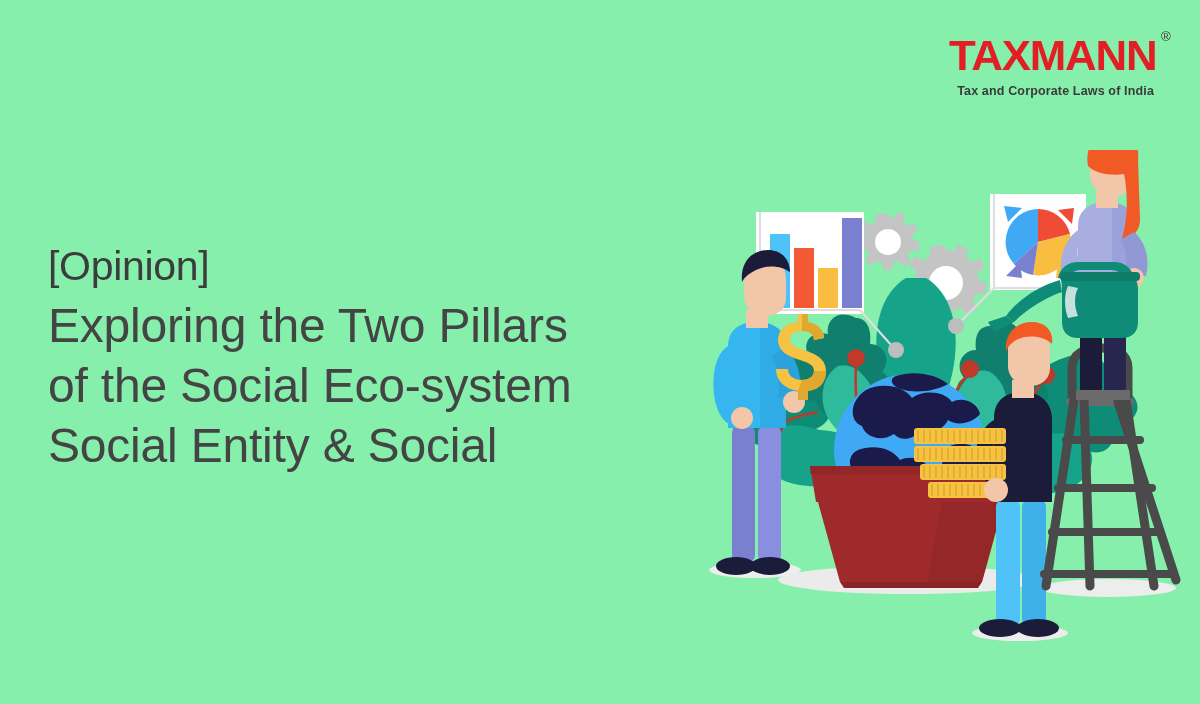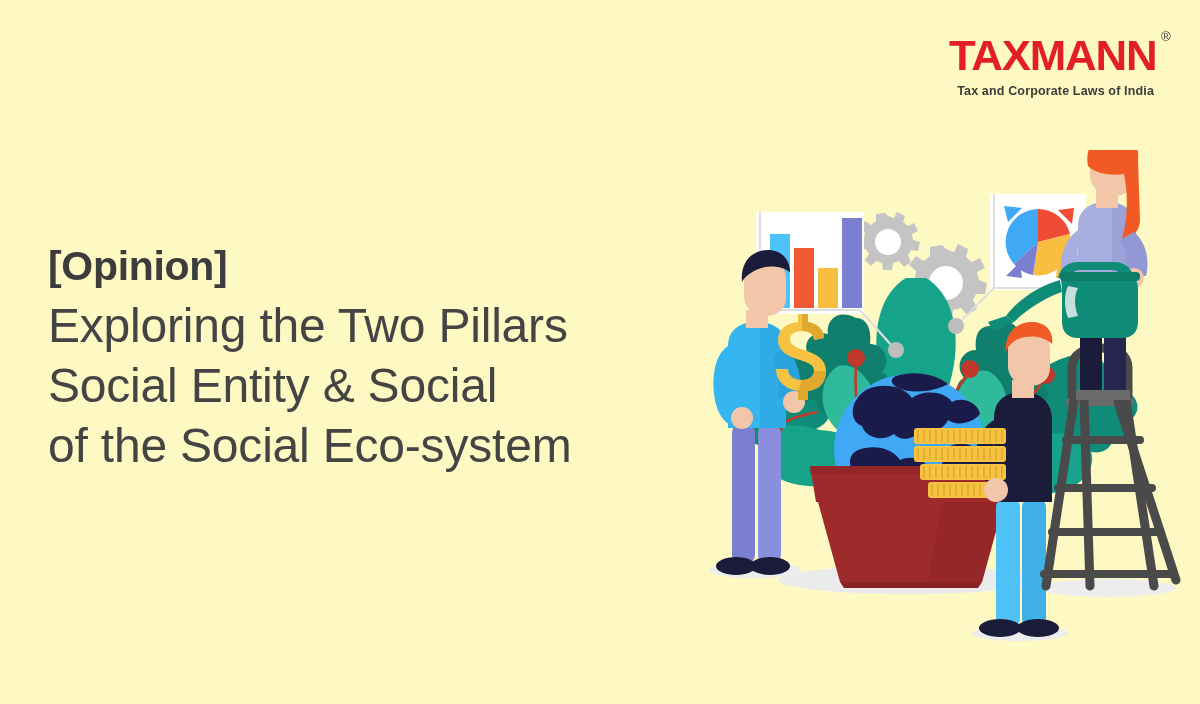--- a/index.html
+++ b/index.html
@@ -7,21 +7,21 @@
   html,body{ background:#ffffff; }
   body{
     width:1200px; height:704px;
     font-family:"Liberation Sans", sans-serif;
     position:relative; overflow:hidden;
     background:#ffffff;
   }
   .banner{
     position:relative;
     width:1200px; height:704px;
-    background:#fef9c3;
+    background:#86efac;
   }
 
   
   .logo-block{
     position:absolute; top:34px; right:46px;
     text-align:right;
     width:210px;
   }
   .logo-wordmark{
     font-family:"Liberation Sans", sans-serif;
@@ -52,21 +52,21 @@
   }
 
   
   .headline{
     position:absolute;
     left:48px; top:236px;
     width:620px;
   }
   .headline-kicker{
     font-size:41px;
-    font-weight:700;
+    font-weight:400;
     color:#3c3c3c;
     line-height:60px;
     letter-spacing:-0.3px;
   }
   .headline-line{
     font-size:48px;
     font-weight:400;
     color:#444444;
     line-height:60px;
     letter-spacing:-0.2px;
@@ -89,22 +89,22 @@
   <div class="logo-block">
     <div class="logo-wordmark">
       <span>TAXMANN</span><span class="logo-reg">®</span>
     </div>
     <div class="logo-tagline">Tax and Corporate Laws of India</div>
   </div>
 
   <div class="headline">
     <div class="headline-kicker">[Opinion]</div>
     <div class="headline-line">Exploring the Two Pillars</div>
+    <div class="headline-line">of the Social Eco-system</div>
     <div class="headline-line">Social Entity &amp; Social</div>
-    <div class="headline-line">of the Social Eco-system</div>
   </div>
 
   <div class="illustration">
     <svg viewBox="0 0 540 520" xmlns="http://www.w3.org/2000/svg">
 
       <ellipse cx="248" cy="430" rx="130" ry="14" fill="#ebebeb"></ellipse>
       <ellipse cx="95" cy="420" rx="46" ry="8" fill="#ededed"></ellipse>
       <ellipse cx="360" cy="483" rx="48" ry="8" fill="#ededed"></ellipse>
       <ellipse cx="448" cy="438" rx="68" ry="9" fill="#ededed"></ellipse>
 

